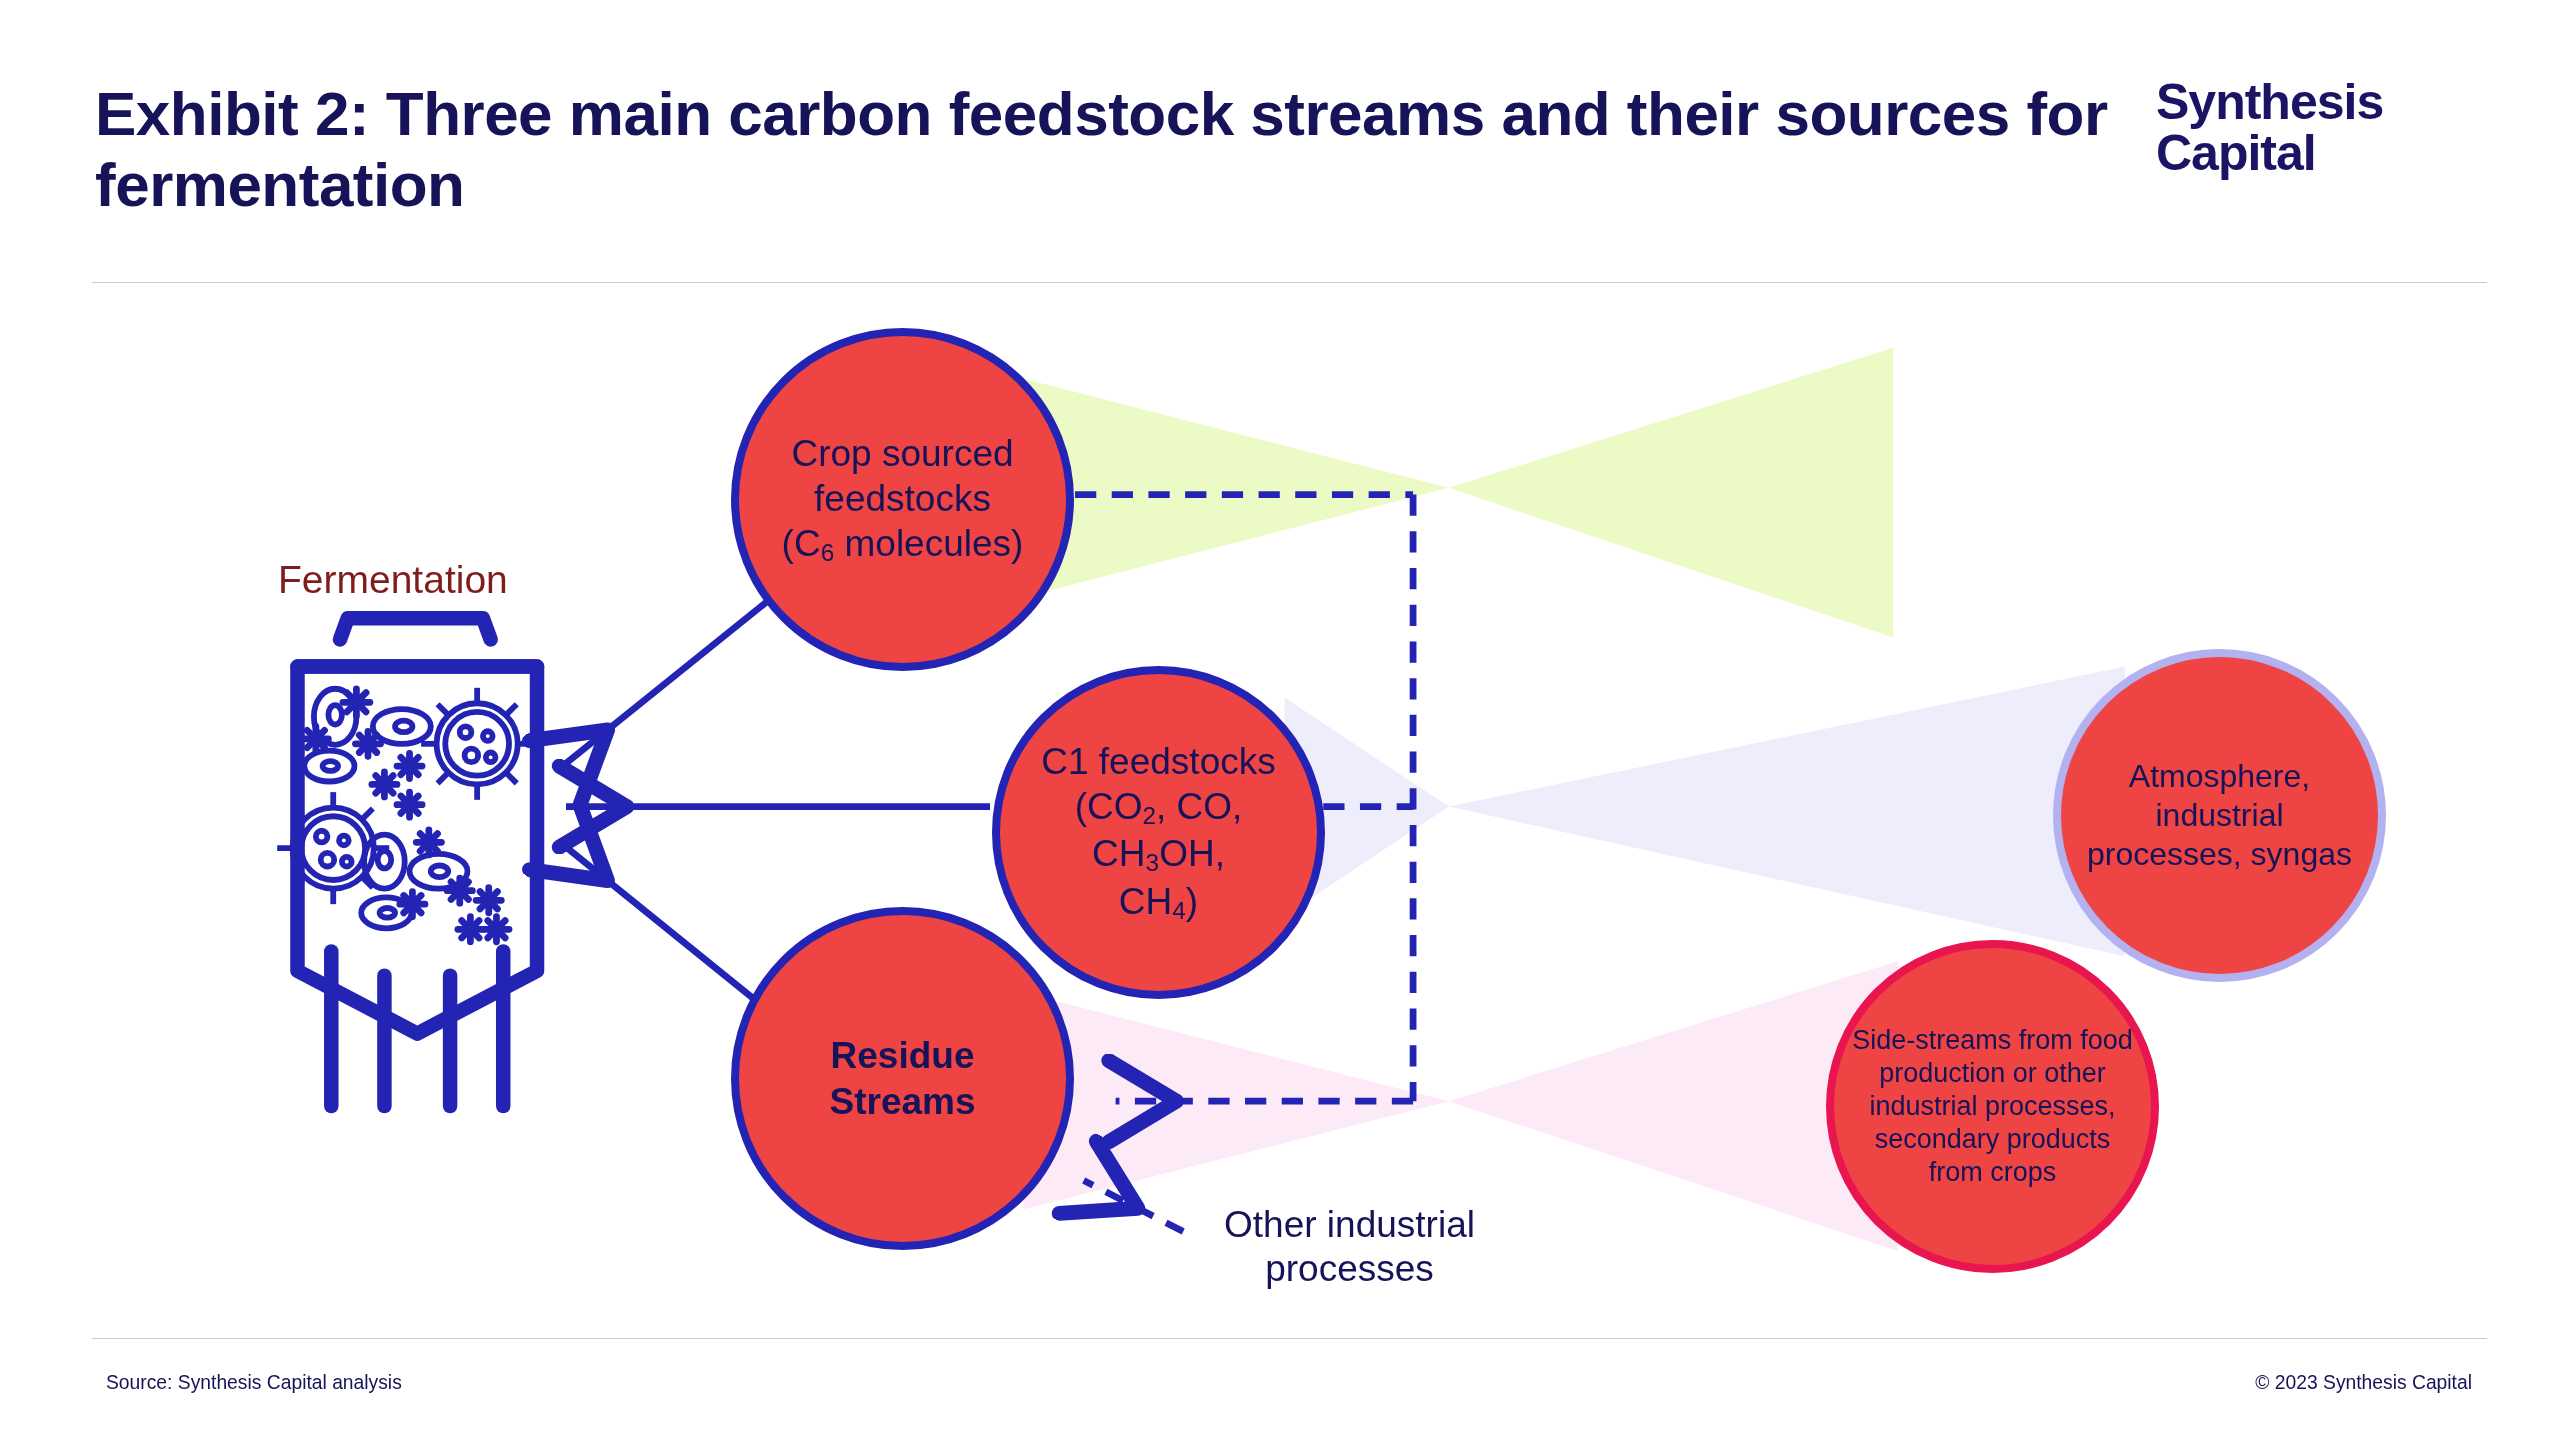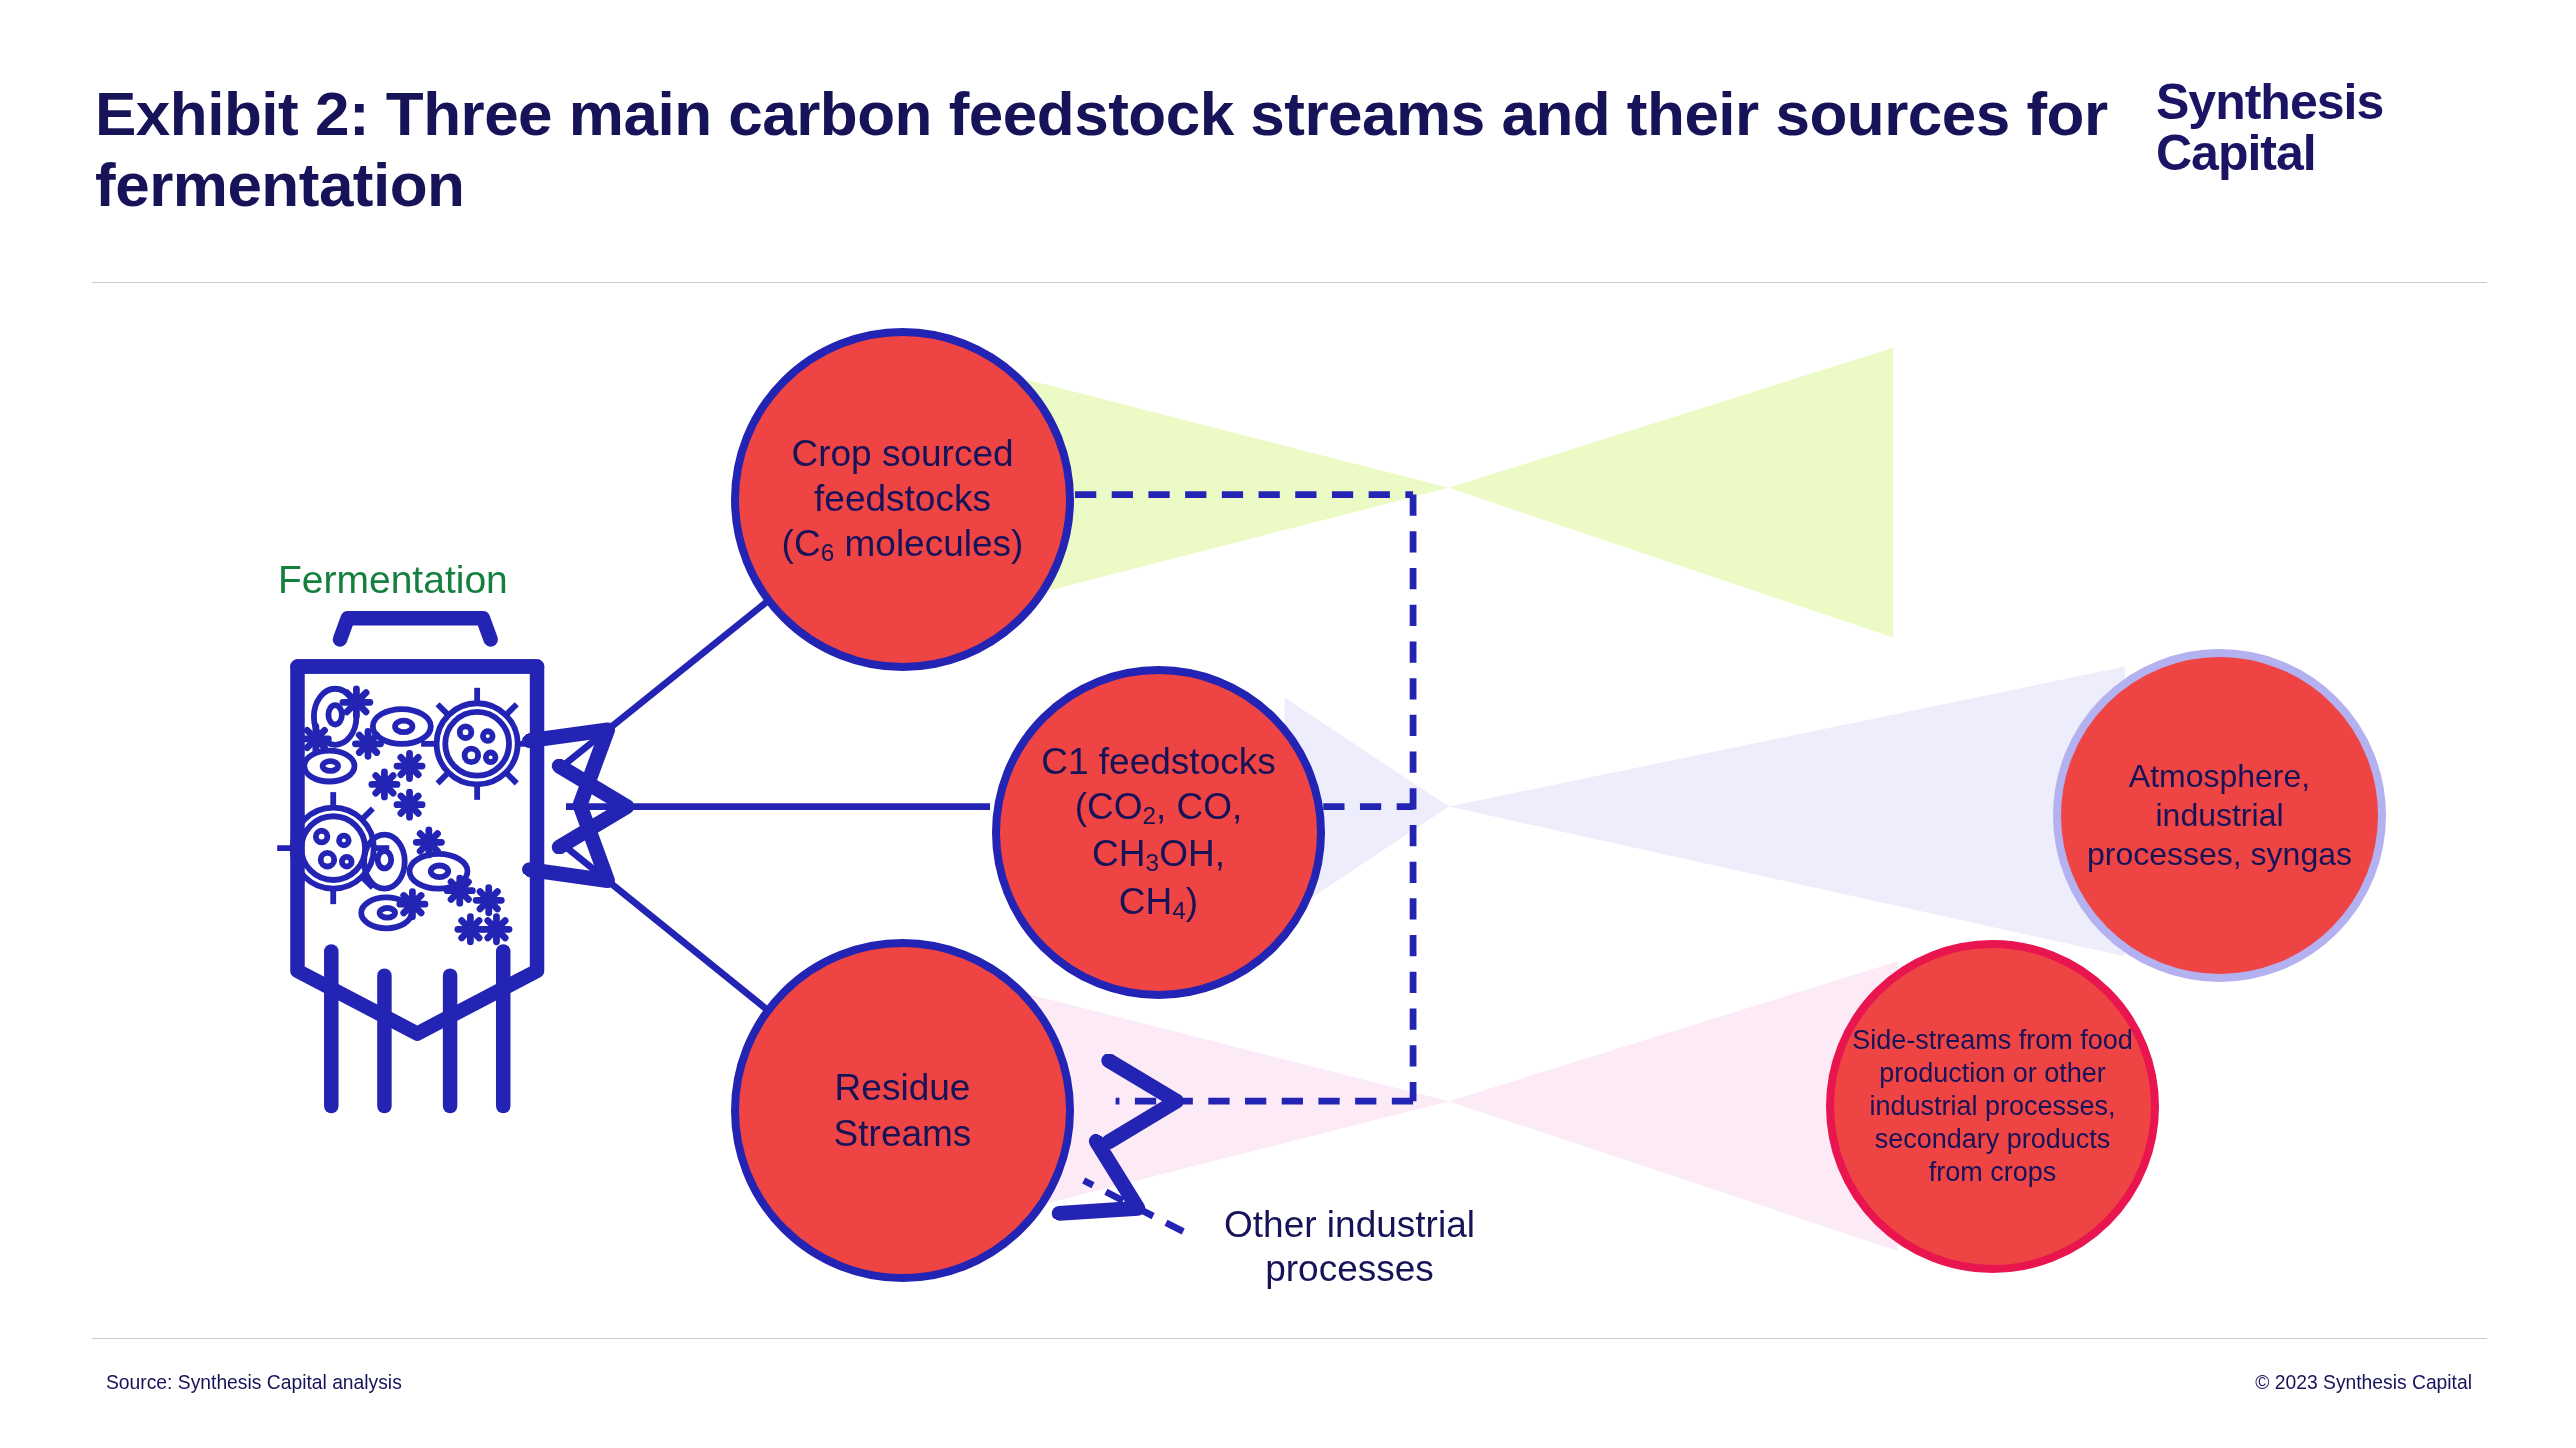--- a/index.html
+++ b/index.html
@@ -48,34 +48,34 @@
   .node{
     position:absolute;border-radius:50%;background:#ef4444;
     display:flex;align-items:center;justify-content:center;text-align:center;
     box-sizing:border-box;
   }
   .node .label{padding:0 15.5px;line-height:1.22;color:#171358;}
   .n-crop{left:731px;top:328px;width:343px;height:343px;border:8.7px solid #2323b4;}
   .n-crop .label{font-size:37px;}
   .n-c1{left:992px;top:666px;width:333px;height:333px;border:8.7px solid #2323b4;text-align:center;}
   .n-c1 .label{font-size:37px;}
-  .n-res{left:731px;top:939px;width:343px;height:343px;border:8.7px solid #2323b4;}
+  .n-res{left:731px;top:907px;width:343px;height:343px;border:8.7px solid #2323b4;font-weight:bold;}
   .n-res .label{font-size:37px;}
   .n-hyd{left:1818px;top:328px;width:333px;height:333px;border:8.7px solid #0b5d2a;}
   .n-hyd .label{font-size:32px;}
   .n-atm{left:2053px;top:649px;width:333px;height:333px;border:8.7px solid #b4b1f0;}
   .n-atm .label{font-size:32px;}
   .n-side{left:1826px;top:940px;width:333px;height:333px;border:8.7px solid #e8154f;}
   .n-side .label{font-size:27px;}
 
   sub{font-size:0.66em;vertical-align:-0.22em;}
 
   
   .ferm-label{
-    position:absolute;left:278px;top:558px;font-size:39px;color:#15803d;
+    position:absolute;left:278px;top:558px;font-size:39px;color:#7f1d1d;
   }
   .other-proc{
     position:absolute;left:1200px;top:1203px;width:299px;
     font-size:37px;line-height:1.2;color:#171358;text-align:center;
   }
 </style>
 </head>
 <body>
 
 <div id="slide">

